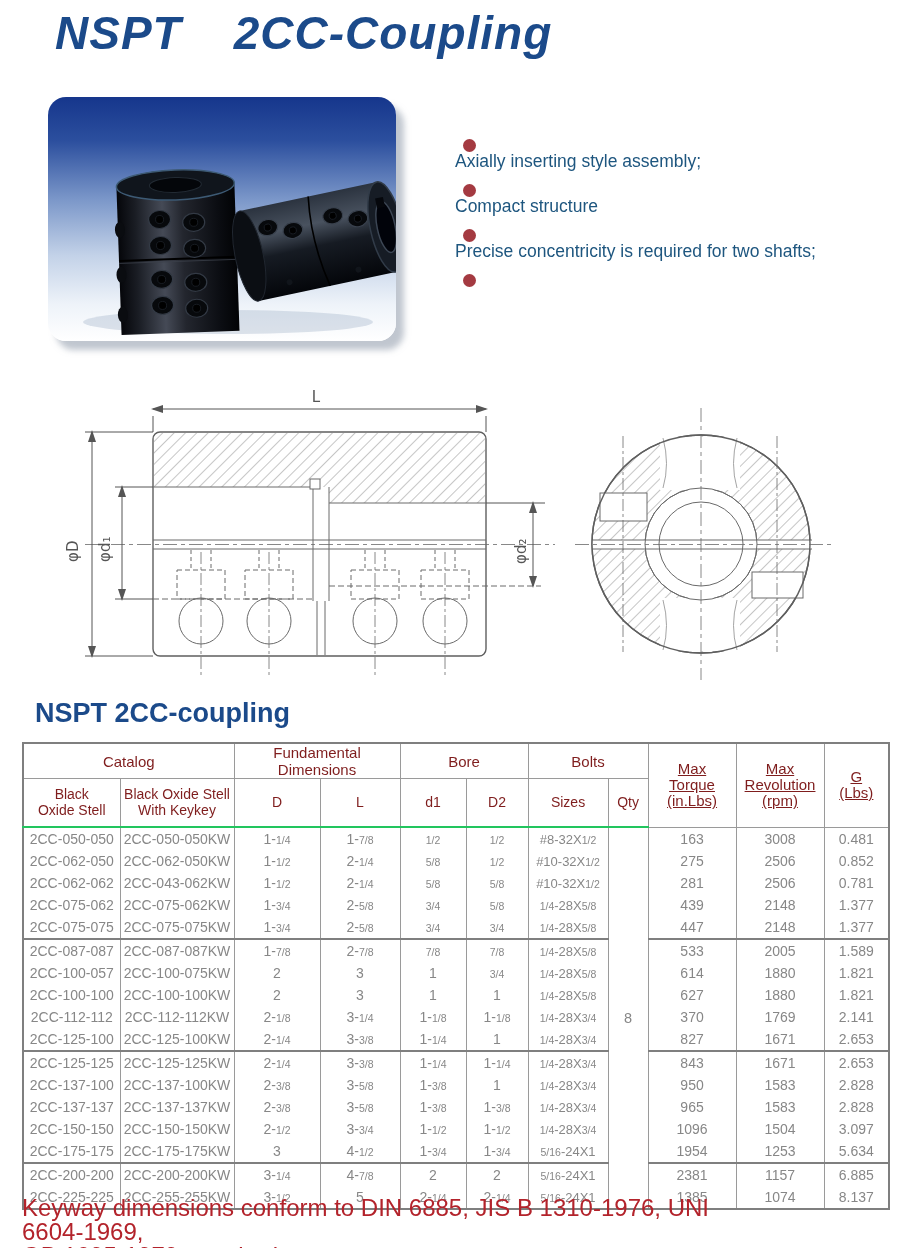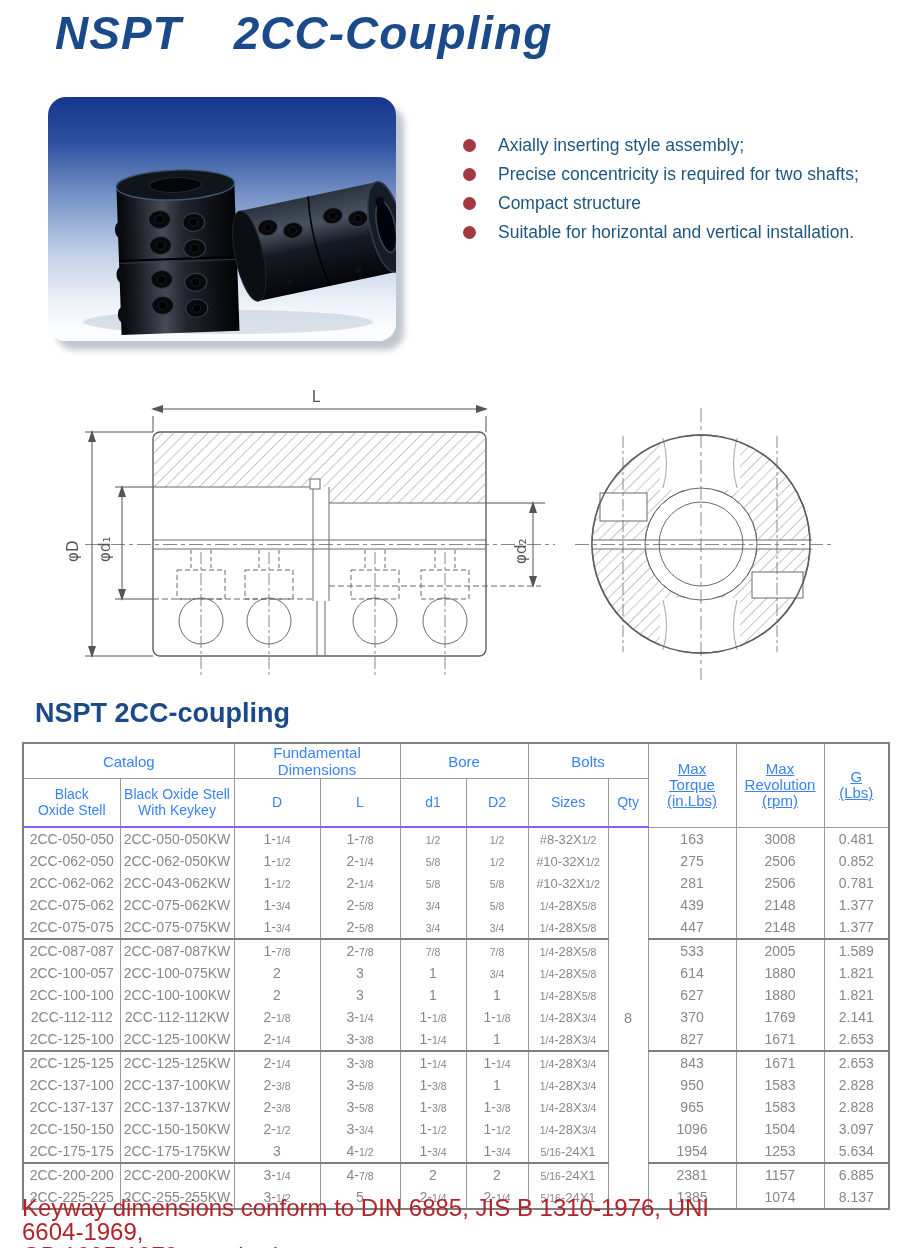--- a/index.html
+++ b/index.html
@@ -12,40 +12,40 @@
   .main-title .brand{margin-right:52px;}
 
   
   .photo{position:absolute;left:48px;top:97px;width:348px;height:244px;border-radius:18px;
       overflow:hidden;box-shadow:8px 9px 6px rgba(140,152,168,0.55);}
   .photo svg{display:block;}
 
   
   .features{position:absolute;left:455px;top:136px;margin:0;padding:0;list-style:none;width:430px;}
   .features li{display:flex;align-items:flex-start;margin-bottom:10px;
-      color:#1e567f;font-size:17.5px;line-height:19px;}
+      color:#1e567f;font-size:17.5px;line-height:19px;flex-direction:column;}
   .features .dot{flex:0 0 13px;width:13px;height:13px;border-radius:50%;
       background:#a43a41;margin:3px 22px 0 8px;}
 
   
   .drawing{position:absolute;left:0;top:380px;}
 
   
   .section-title{position:absolute;left:35px;top:698px;margin:0;
       font-size:27px;font-weight:bold;color:#1b4a8a;}
 
   
   .spec-table{position:absolute;left:22px;top:742px;width:866px;
       border-collapse:collapse;table-layout:fixed;border:2px solid #7f7f7f;}
   .spec-table th,.spec-table td{border-left:1px solid #9a9a9a;border-right:1px solid #9a9a9a;
       padding:0;text-align:center;vertical-align:middle;font-weight:normal;}
-  .spec-table thead th{color:#3b82f6;}
+  .spec-table thead th{color:#7f1d1d;}
   .spec-table thead tr.grp th{height:27px;font-size:15px;border-bottom:1px solid #9a9a9a;}
   .spec-table thead tr.sub th{height:47px;font-size:14px;line-height:15.5px;
-      white-space:pre-line;border-bottom:2px solid #8b5cf6;}
+      white-space:pre-line;border-bottom:2px solid #22c55e;}
   .spec-table thead th.span2{white-space:pre-line;font-size:13.5px;line-height:16px;
       border-bottom:2px solid #7f7f7f;text-decoration:underline;}
   .spec-table tbody td{height:22px;font-size:14px;color:#878787;}
   .spec-table tbody td.sizes{font-size:13px;}
   .spec-table tbody td.qty{font-size:14.5px;}
   .spec-table tbody tr.gend td{border-bottom:2px solid #7f7f7f;margin-left:36px;}
   .spec-table .fr{font-size:10.5px;}
 
   
   .footer-note{position:absolute;left:22px;top:1196px;width:720px;
@@ -145,29 +145,28 @@
     </svg>
   </div>
 
   <ul class="features">
     <li>
         <span class="dot"></span>
         <span>Axially inserting style assembly;</span>
       </li>
     <li>
         <span class="dot"></span>
+        <span>Compact structure</span>
+      </li>
+    <li>
+        <span class="dot"></span>
         <span>Precise concentricity is required for two shafts;</span>
       </li>
     <li>
         <span class="dot"></span>
-        <span>Compact structure</span>
-      </li>
-    <li>
-        <span class="dot"></span>
-        <span>Suitable for horizontal and vertical installation.</span>
       </li>
   </ul>
 
   <svg class="drawing" width="900" height="320" viewBox="0 0 900 320" font-family="DejaVu Sans, sans-serif">
     <defs>
       <pattern id="hatch" width="8" height="8" patternUnits="userSpaceOnUse" patternTransform="rotate(45)">
         <line x1="0" y1="0" x2="0" y2="8" stroke="#8d8d8d" stroke-width="1"></line>
       </pattern>
       <marker id="arrE" markerWidth="12" markerHeight="10" refX="10" refY="5" orient="auto" markerUnits="userSpaceOnUse">
         <path d="M0,5 L12,1 L12,9 Z" fill="#555" transform="rotate(180 6 5)"></path>

